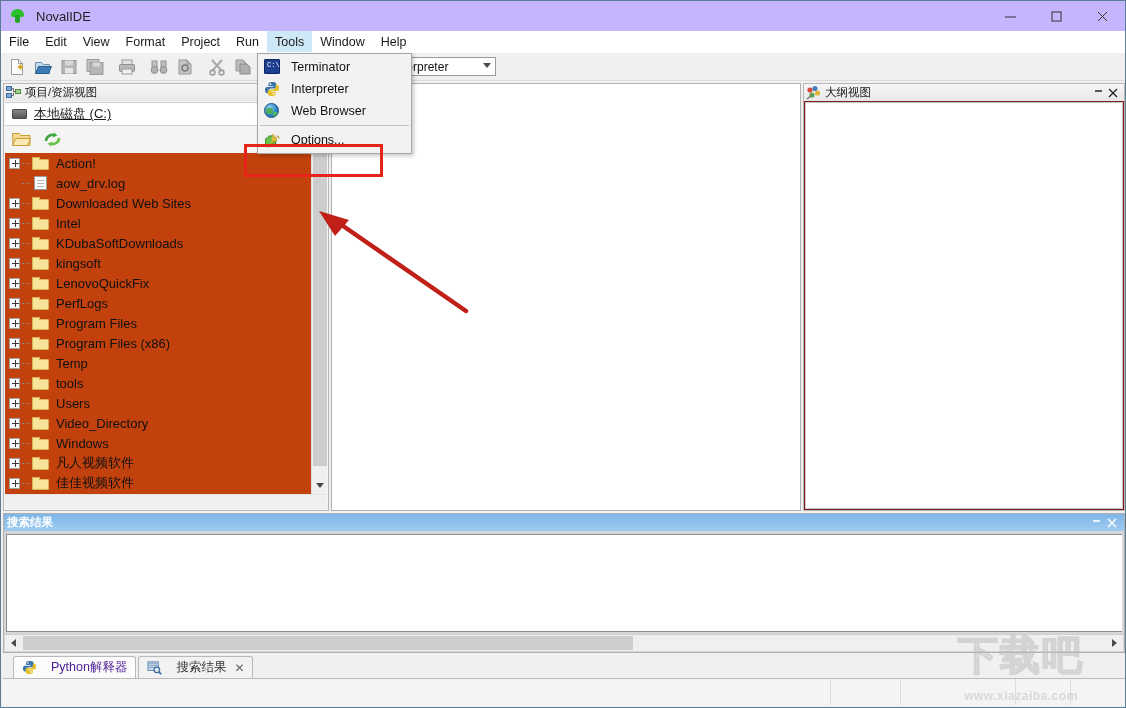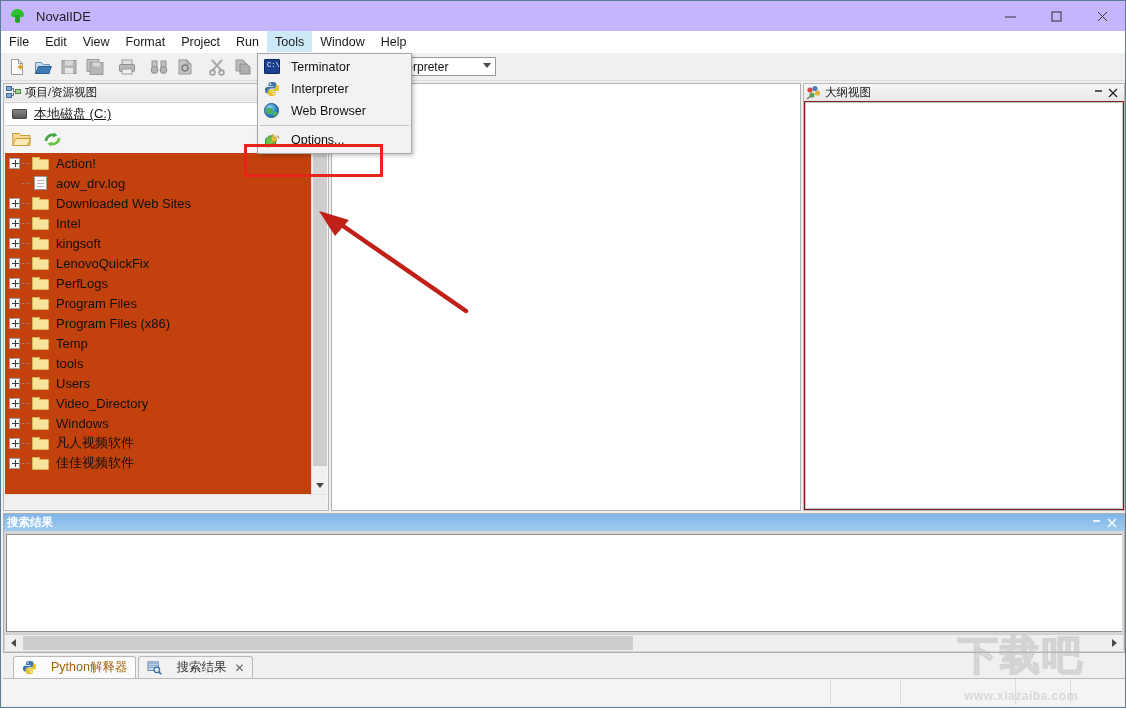--- a/index.html
+++ b/index.html
@@ -203,21 +203,21 @@
   .chevh.left { border-right:5px solid #4a4a4a; }
   .chevh.right { border-left:5px solid #4a4a4a; }
 
   
   .tabstrip {
     position:absolute; left:2px; top:653px; width:1122px; height:24px;
     background:#f0f0f0; display:flex; align-items:flex-end; padding-left:10px;
   }
   .tab {
     height:22px; display:flex; align-items:center; gap:5px;
-    padding:0 8px; font-size:12.5px; color:#a16207;
+    padding:0 8px; font-size:12.5px; color:#4c1d95;
     background:#fcfcfc; border:1px solid #b9b9b9; border-bottom:none;
     border-radius:3px 3px 0 0; margin-right:2px; cursor:default; white-space:nowrap;
   }
   .tab.inactive { background:#f2f2f2; color:#333; }
   .tab-close { font-size:12px; color:#666; margin-left:3px; cursor:default; }
 
   
   .statusbar {
     position:absolute; left:2px; bottom:2px; width:1122px; height:27px;
     background:#f4f4f4; border-top:1px solid #b9b9b9; display:flex;
@@ -506,20 +506,29 @@
             </span>
           <span>Intel</span>
         </div>
         <div class="tree-row">
           <span class="expander"></span>
             <span class="dots"></span>
           <span class="folder-ico">
               <span class="fbody"></span>
               <span class="ftab"></span>
             </span>
+          <span>KDubaSoftDownloads</span>
+        </div>
+        <div class="tree-row">
+          <span class="expander"></span>
+            <span class="dots"></span>
+          <span class="folder-ico">
+              <span class="fbody"></span>
+              <span class="ftab"></span>
+            </span>
           <span>kingsoft</span>
         </div>
         <div class="tree-row">
           <span class="expander"></span>
             <span class="dots"></span>
           <span class="folder-ico">
               <span class="fbody"></span>
               <span class="ftab"></span>
             </span>
           <span>LenovoQuickFix</span>

